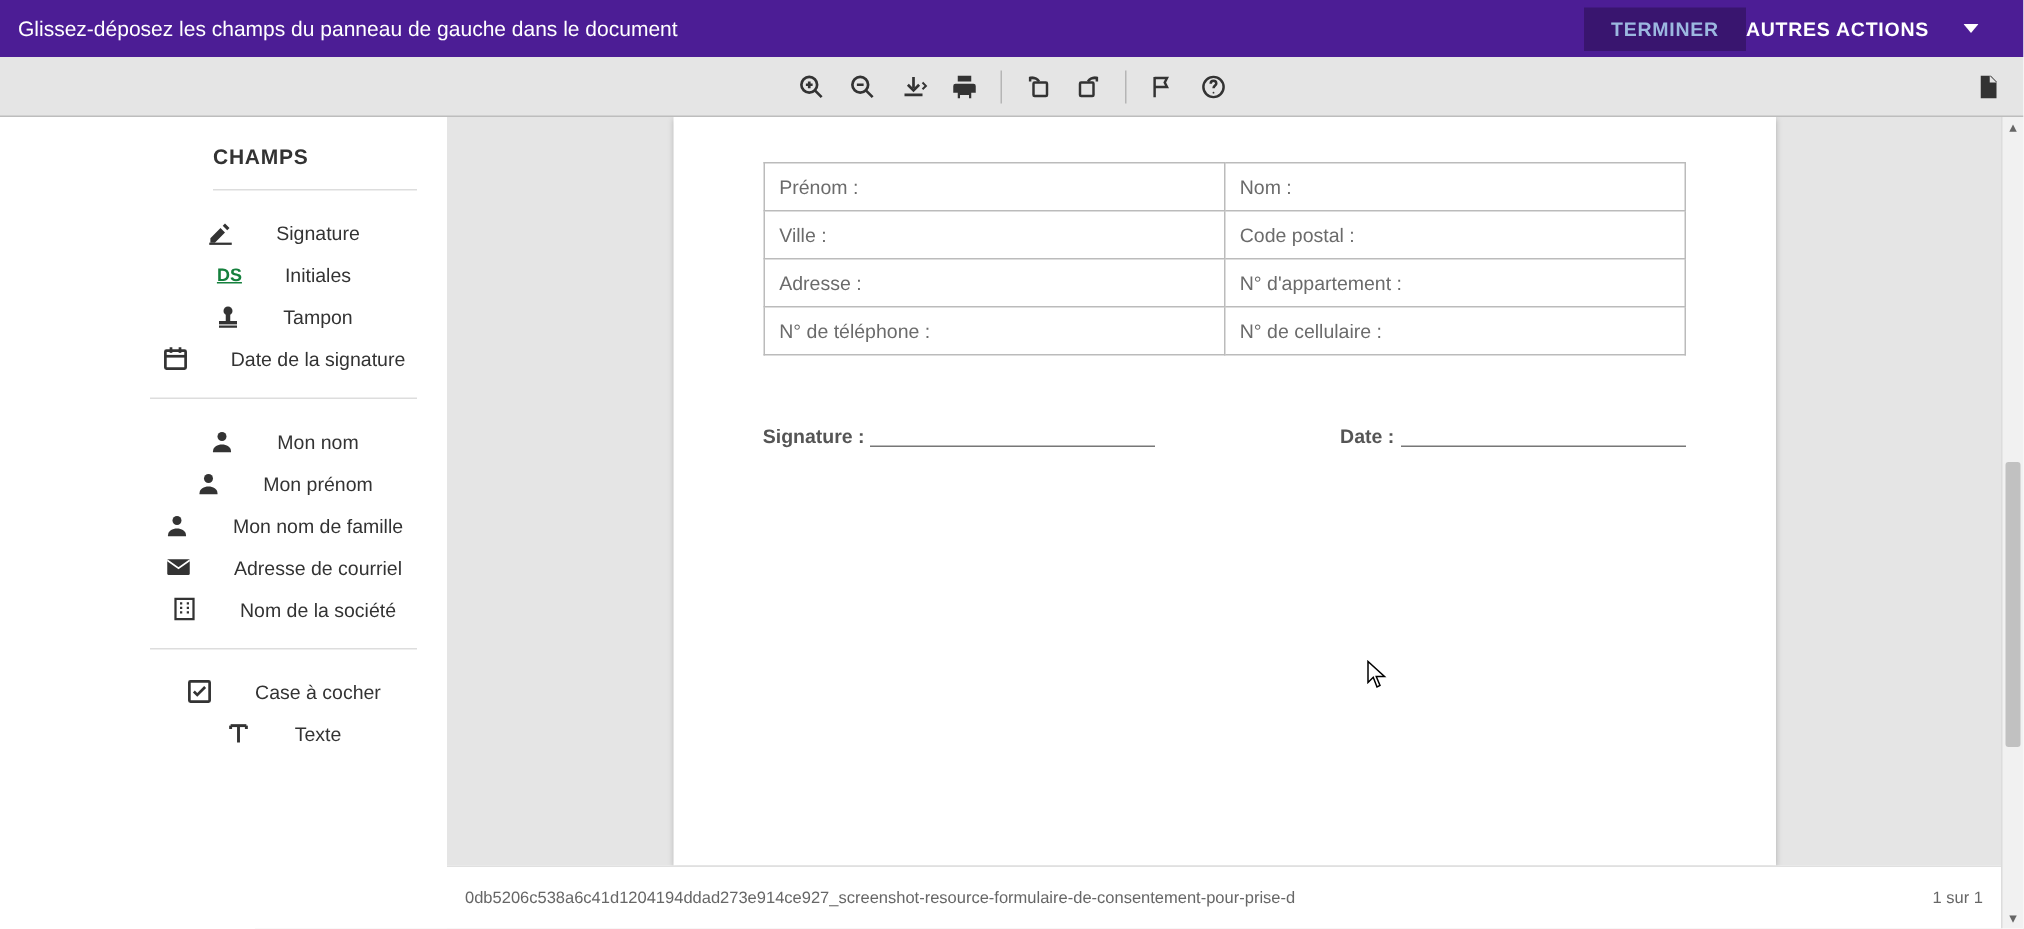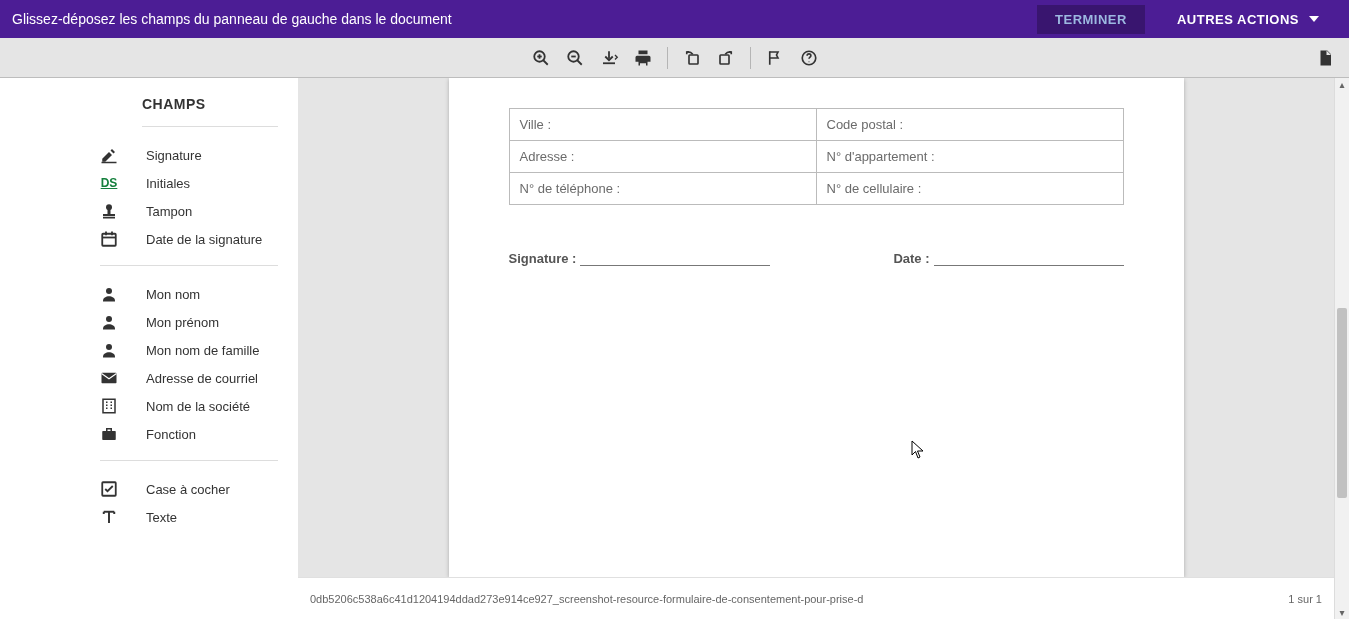--- a/index.html
+++ b/index.html
@@ -1,31 +1,31 @@
 <!DOCTYPE html>
 <html><head>
 <meta charset="utf-8">
 <style>
   * { box-sizing: border-box; margin: 0; padding: 0; }
   html, body { width: 1349px; height: 619px; font-family: Arial, Helvetica, sans-serif; background: #fff; overflow: hidden; }
   .top-bar { height: 38px; background: #4c1d95; color: #fff; display: flex; align-items: center; padding: 0 12px; font-size: 14px; }
   .top-bar .spacer { flex: 1; }
   .btn-finish { background: rgba(0,0,0,0.25); color: #9cb8e0; padding: 7px 18px; font-weight: bold; letter-spacing: 0.5px; font-size: 13px; border: none; }
-  .btn-actions { color: #fff; font-weight: bold; font-size: 13px; letter-spacing: 0.5px; background: none; border: none; display: flex; align-items: center; gap: 10px; margin-right: 18px; margin-left: 32px; }
+  .btn-actions { color: #fff; font-weight: bold; font-size: 13px; letter-spacing: 0.5px; background: none; border: none; display: flex; align-items: center; gap: 23px; margin-right: 18px; }
   .toolbar { height: 40px; background: #e5e5e5; border-bottom: 1px solid #bdbdbd; display: flex; align-items: center; position: relative; }
   .toolbar-center { position: absolute; left: 50%; transform: translateX(-50%); display: flex; align-items: center; gap: 6px; }
   .tb-btn { width: 28px; height: 28px; display: flex; align-items: center; justify-content: center; color: #333; border: none; background: none; cursor: pointer; }
   .tb-sep { width: 1px; height: 22px; background: #b5b5b5; margin: 0 4px; }
   .toolbar-right { margin-left: auto; padding-right: 10px; }
   .workspace { display: flex; height: calc(619px - 38px - 40px); }
   .sidebar { width: 298px; padding: 18px 20px 0 100px; }
   .sidebar h3 { font-size: 14px; font-weight: bold; color: #333; letter-spacing: 0.5px; padding-bottom: 14px; border-bottom: 1px solid #ddd; margin-bottom: 14px; font-family: Arial, sans-serif; margin-left: 42px; }
   .field-group { border-bottom: 1px solid #ddd; padding-bottom: 12px; margin-bottom: 14px; }
   .field-group:last-child { border-bottom: none; }
-  .field-item { display: flex; align-items: center; gap: 28px; padding: 5px 0; font-size: 13px; color: #333; cursor: grab; }
+  .field-item { display: flex; align-items: center; gap: 28px; padding: 5px 0; font-size: 13px; color: #333; cursor: grab; justify-content: center; }
   .field-item .ficon { width: 18px; height: 18px; display: flex; align-items: center; justify-content: center; color: #15803d; flex-shrink: 0; }
   .doc-area { flex: 1; background: #e5e5e5; display: flex; flex-direction: column; position: relative; }
   .doc-canvas { flex: 1; display: flex; justify-content: center; overflow: hidden; }
   .page { width: 735px; background: #fff; box-shadow: 0 1px 4px rgba(0,0,0,0.25); padding: 24px 60px; color: #555; filter: blur(0.4px); }
   .doc-table { width: 100%; border-collapse: collapse; margin-top: 6px; }
   .doc-table td { border: 1px solid #bbb; padding: 8px 10px; font-size: 13px; color: #6b6b6b; width: 50%; }
   .sig-row { display: flex; justify-content: space-between; margin-top: 46px; font-size: 13px; color: #555; font-weight: bold; align-items: center; }
   .sig-row .line { display: inline-block; border-bottom: 1px solid #777; width: 190px; vertical-align: bottom; margin-left: 4px; }
   .doc-footer { height: 42px; background: #fff; border-top: 1px solid #e0e0e0; display: flex; align-items: center; padding: 0 12px; font-size: 11px; color: #666; margin: 0 0 0 0; }
   .doc-footer .spacer { flex: 1; }
@@ -229,29 +229,20 @@
               <line x1="8" y1="7" x2="10" y2="7"></line>
               <line x1="14" y1="7" x2="16" y2="7"></line>
               <line x1="8" y1="11" x2="10" y2="11"></line>
               <line x1="14" y1="11" x2="16" y2="11"></line>
               <line x1="8" y1="15" x2="10" y2="15"></line>
               <line x1="14" y1="15" x2="16" y2="15"></line>
             </svg>
         </span>
         <span>Nom de la société</span>
       </div>
-      <div class="field-item">
-        <span class="ficon">
-          <svg width="18" height="18" viewBox="0 0 24 24" fill="#333">
-              <rect x="3" y="8" width="18" height="12" rx="1"></rect>
-              <path d="M9 8V5h6v3" fill="none" stroke="#333" stroke-width="2"></path>
-            </svg>
-        </span>
-        <span>Fonction</span>
-      </div>
     </div>
 
     <div class="field-group">
       <div class="field-item">
         <span class="ficon">
           <svg width="18" height="18" viewBox="0 0 24 24" fill="none" stroke="#333" stroke-width="2.4">
               <rect x="3" y="3" width="18" height="18" rx="1"></rect>
               <path d="M7 12l3 3 7-7"></path>
             </svg>
         </span>
@@ -269,20 +260,24 @@
         <span>Texte</span>
       </div>
     </div>
   </div>
 
   <div class="doc-area">
     <div class="doc-canvas">
       <div class="page">
         <table class="doc-table">
           <tbody>
+              <tr>
+            <td>Prénom :</td>
+            <td>Nom :</td>
+          </tr>
           <tr>
             <td>Ville :</td>
             <td>Code postal :</td>
           </tr>
           <tr>
             <td>Adresse :</td>
             <td>N° d'appartement :</td>
           </tr>
           <tr>
             <td>N° de téléphone :</td>

